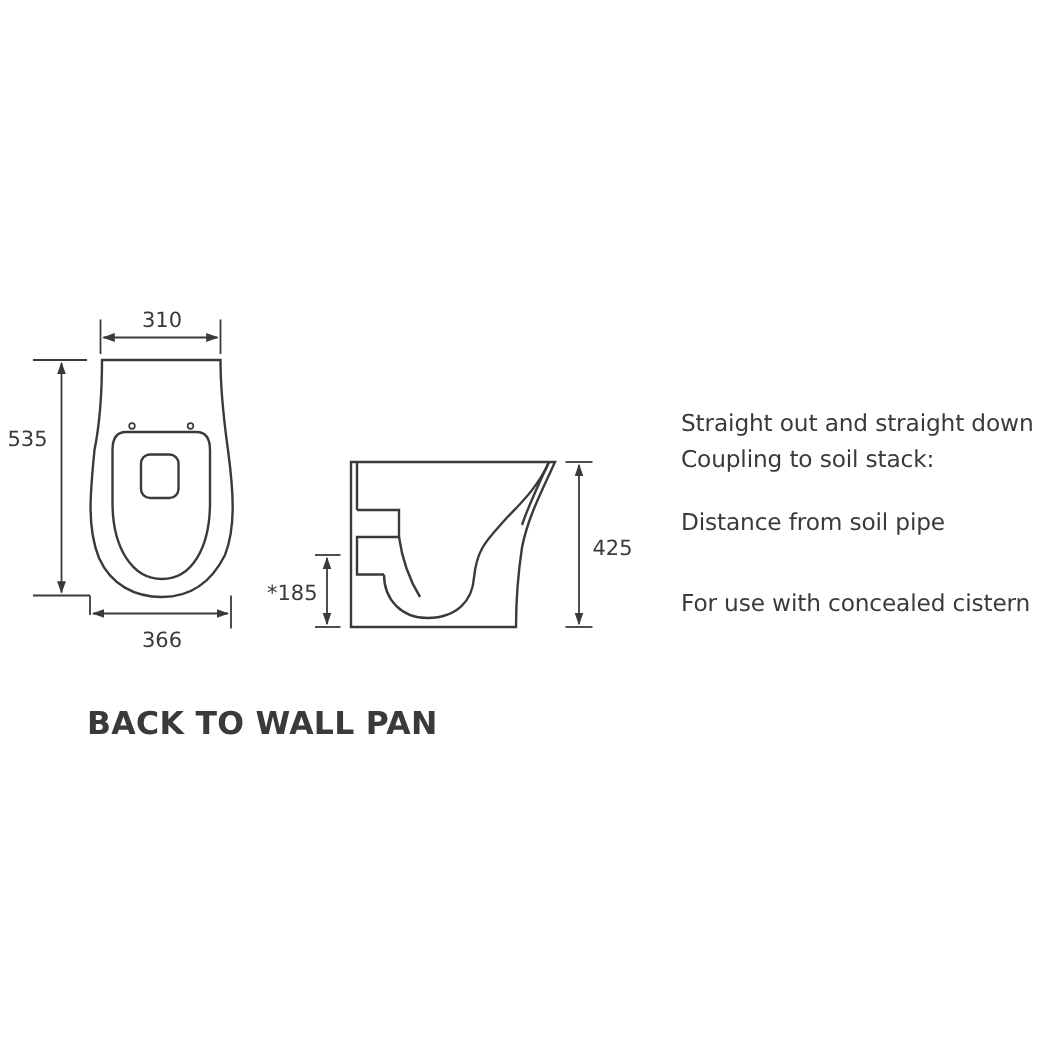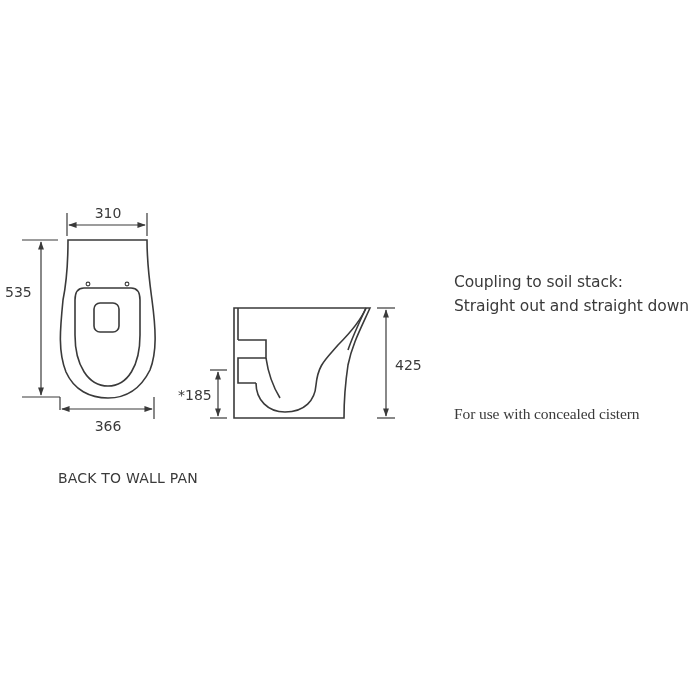--- a/index.html
+++ b/index.html
@@ -38,22 +38,22 @@
       letter-spacing: -0.1px;
     }
     .spec-line {
       display: block;
     }
     .title {
       position: absolute;
       left: 58px;
       top: 470px;
       font-family: "DejaVu Sans", "Liberation Sans", sans-serif;
-      font-weight: normal;
-      font-size: 14px;
+      font-weight: bold;
+      font-size: 21px;
       color: #3a3a3a;
       letter-spacing: 0.2px;
       white-space: nowrap;
     }
   </style>
 </head>
 <body>
 
 <svg id="diagram-svg" viewBox="0 0 700 700" xmlns="http://www.w3.org/2000/svg">
   <defs>
@@ -142,22 +142,23 @@
       <line x1="377" y1="418" x2="395" y2="418" stroke-width="1.2"></line>
       <line x1="386" y1="310" x2="386" y2="416" stroke-width="1.2" marker-start="url(#arrow)" marker-end="url(#arrow)"></line>
     </g>
   </g>
 
   <text class="dim-label" x="178" y="400">*185</text>
   <text class="dim-label" x="395" y="370">425</text>
 </svg>
 
 <div class="spec-text" style="top:270px;">
+  <span class="spec-line">Straight out and straight down</span>
   <span class="spec-line">Coupling to soil stack:</span>
-  <span class="spec-line">Straight out and straight down</span>
 </div>
 <div class="spec-text" style="top:336px;">
+  <span class="spec-line">Distance from soil pipe</span>
 </div>
-<div class="spec-text" style="top:402px;font-family:Liberation Serif, serif;">
+<div class="spec-text" style="top:390px;">
   <span class="spec-line">For use with concealed cistern</span>
 </div>
 
 <div class="title">BACK TO WALL PAN</div>
 
 </body></html>

